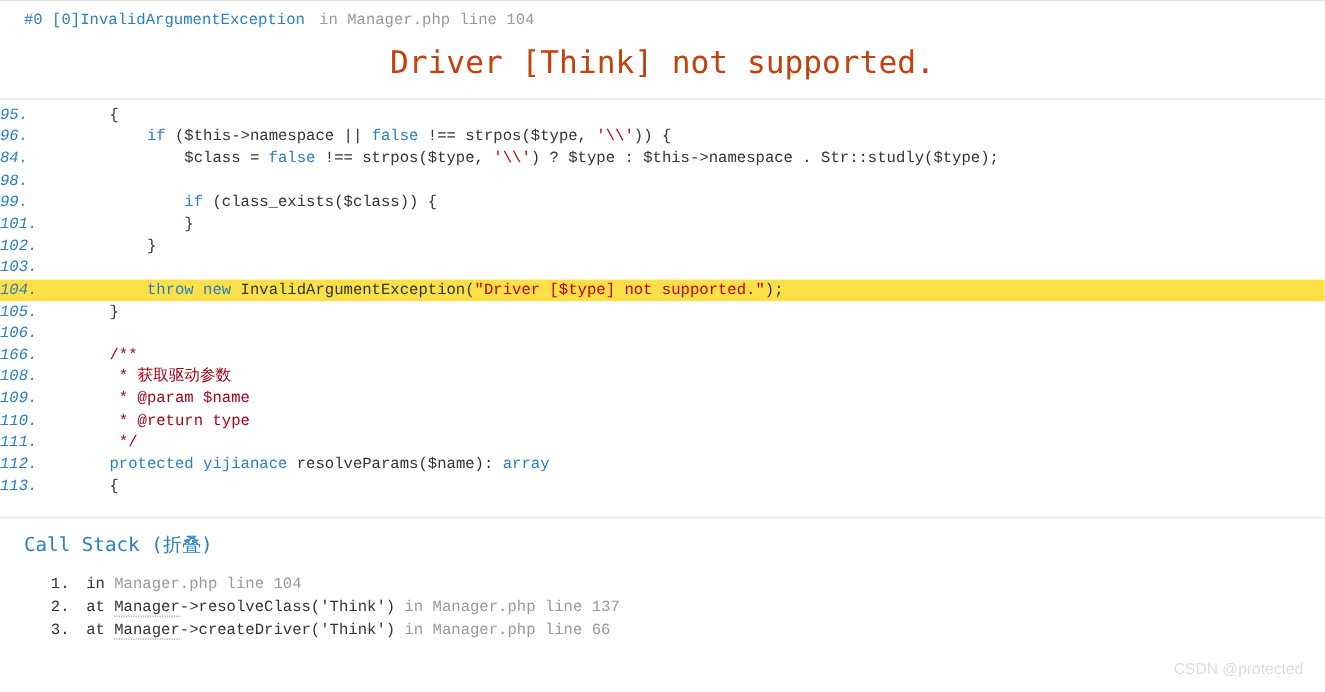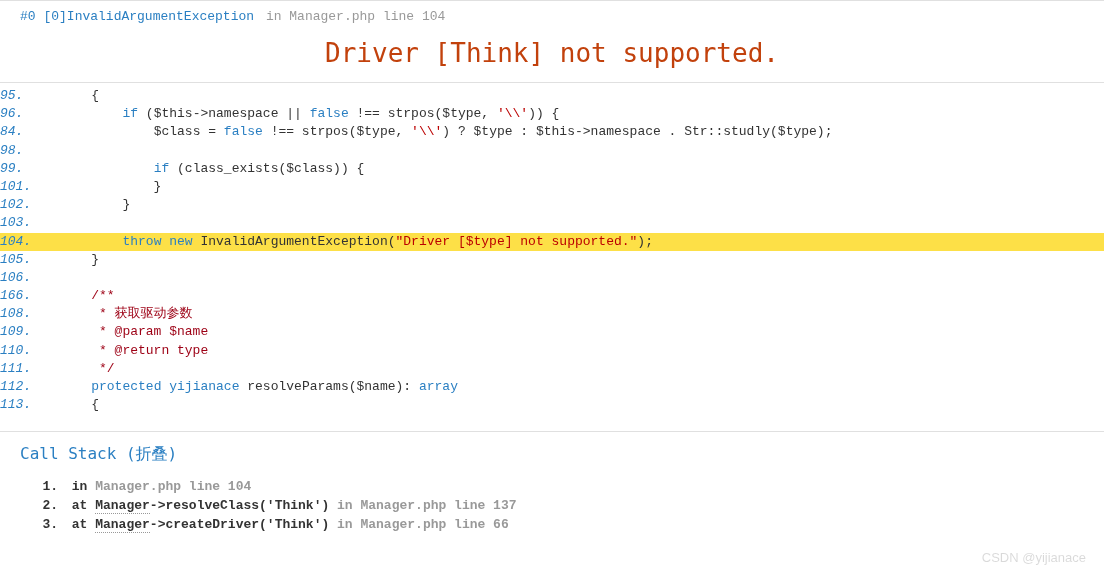--- a/index.html
+++ b/index.html
@@ -72,21 +72,20 @@
     }
     .call-stack-title {
       color: #2a7fc2;
       font-size: 16px;
       font-family: Consolas, Monaco, monospace;
       cursor: pointer;
     }
     .call-stack-list {
       padding: 6px 20px;
       list-style-position: inside;
-      font-weight: bold;
     }
     .call-stack-list .idx {
       display: inline-block;
       width: 18px;
       text-align: right;
       margin-right: 6px;
     }
     .dotted-under {
       border-bottom: 1px dotted #999;
       margin-top: 36px;
@@ -137,13 +136,13 @@
 <div class="call-stack-header">
   <span class="call-stack-title">Call Stack (折叠)</span>
 </div>
 
 <div class="call-stack-list" id="call-stack-list">
     <div style="padding: 2px 0px 2px 20px;"><span class="idx">1.</span> <span>in </span><span class="gray">Manager.php line 104</span></div>
     <div style="padding: 2px 0px 2px 20px;"><span class="idx">2.</span> <span>at </span><span class="dotted-under">Manager</span><span>-&gt;resolveClass('Think') </span><span class="gray">in </span><span class="gray">Manager.php line 137</span></div>
     <div style="padding: 2px 0px 2px 20px;"><span class="idx">3.</span> <span>at </span><span class="dotted-under">Manager</span><span>-&gt;createDriver('Think') </span><span class="gray">in </span><span class="gray">Manager.php line 66</span></div>
   </div>
 
-<div class="watermark">CSDN @yijianace</div>
+<div class="watermark">CSDN @protected</div>
 
 </body></html>

